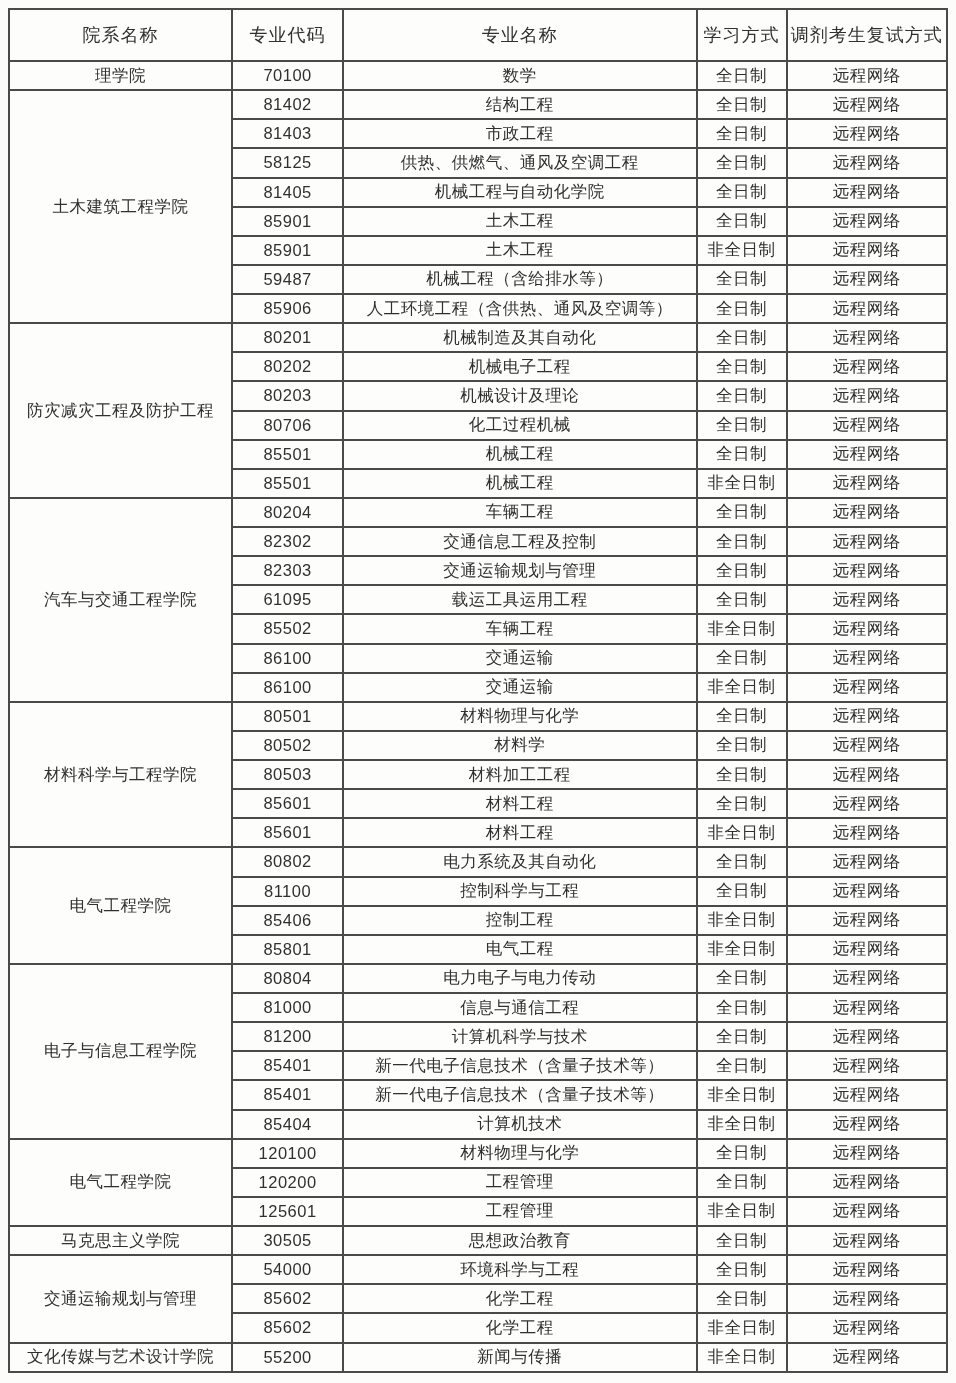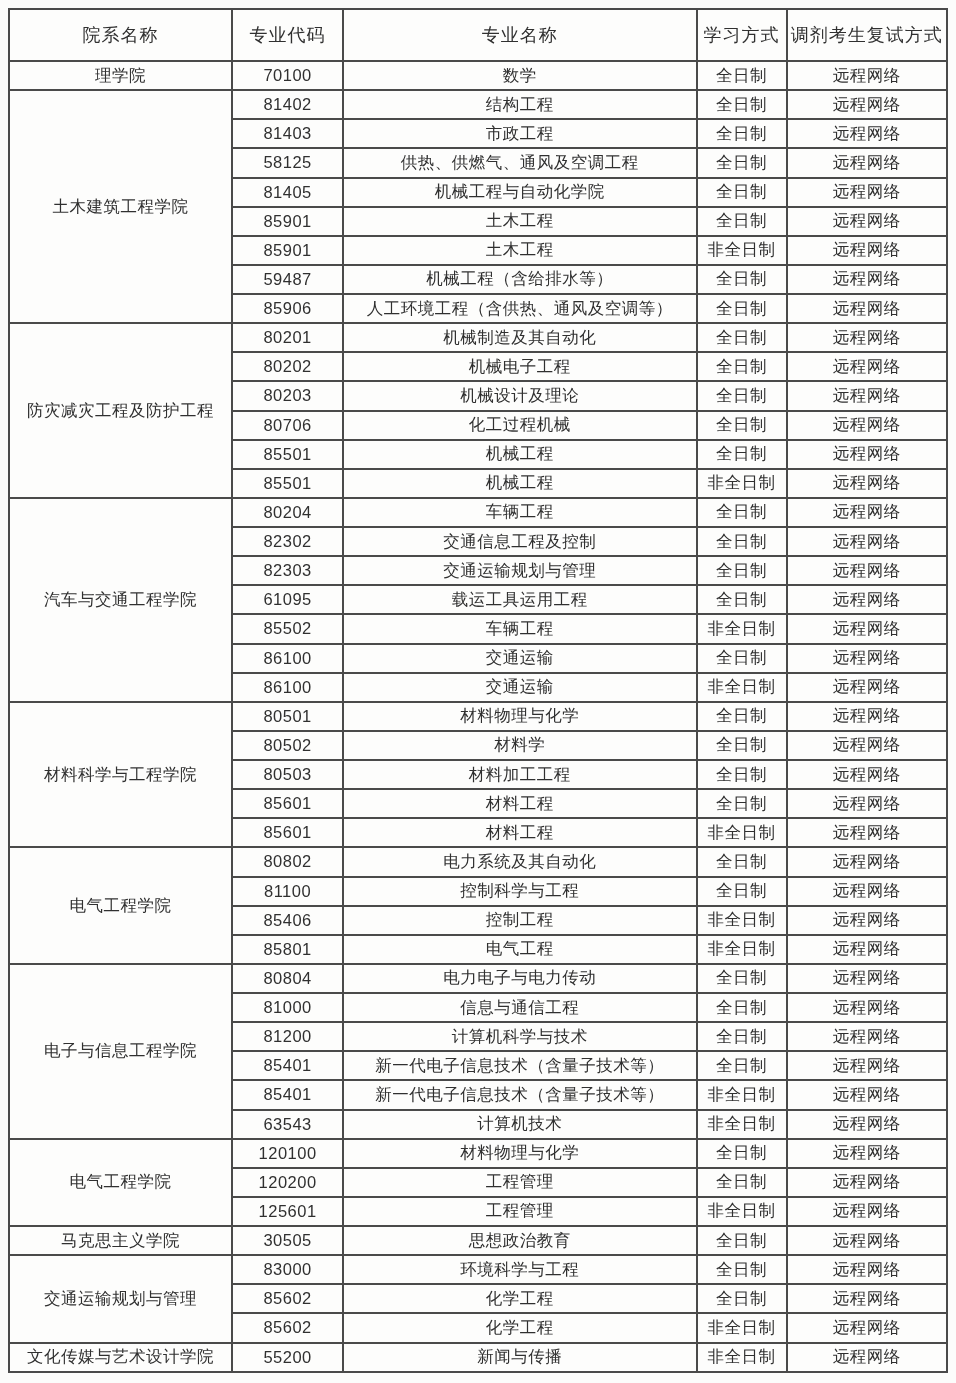--- a/index.html
+++ b/index.html
@@ -289,21 +289,21 @@
           <td>全日制</td>
           <td>远程网络</td>
         </tr>
         <tr>
           <td>85401</td>
           <td>新一代电子信息技术（含量子技术等）</td>
           <td>非全日制</td>
           <td>远程网络</td>
         </tr>
         <tr>
-          <td>63543</td>
+          <td>85404</td>
           <td>计算机技术</td>
           <td>非全日制</td>
           <td>远程网络</td>
         </tr>
         <tr>
           <td rowspan="3">电气工程学院</td>
           <td>120100</td>
           <td>材料物理与化学</td>
           <td>全日制</td>
           <td>远程网络</td>
@@ -322,21 +322,21 @@
         </tr>
         <tr>
           <td rowspan="1">马克思主义学院</td>
           <td>30505</td>
           <td>思想政治教育</td>
           <td>全日制</td>
           <td>远程网络</td>
         </tr>
         <tr>
           <td rowspan="3">交通运输规划与管理</td>
-          <td>83000</td>
+          <td>54000</td>
           <td>环境科学与工程</td>
           <td>全日制</td>
           <td>远程网络</td>
         </tr>
         <tr>
           <td>85602</td>
           <td>化学工程</td>
           <td>全日制</td>
           <td>远程网络</td>
         </tr>

